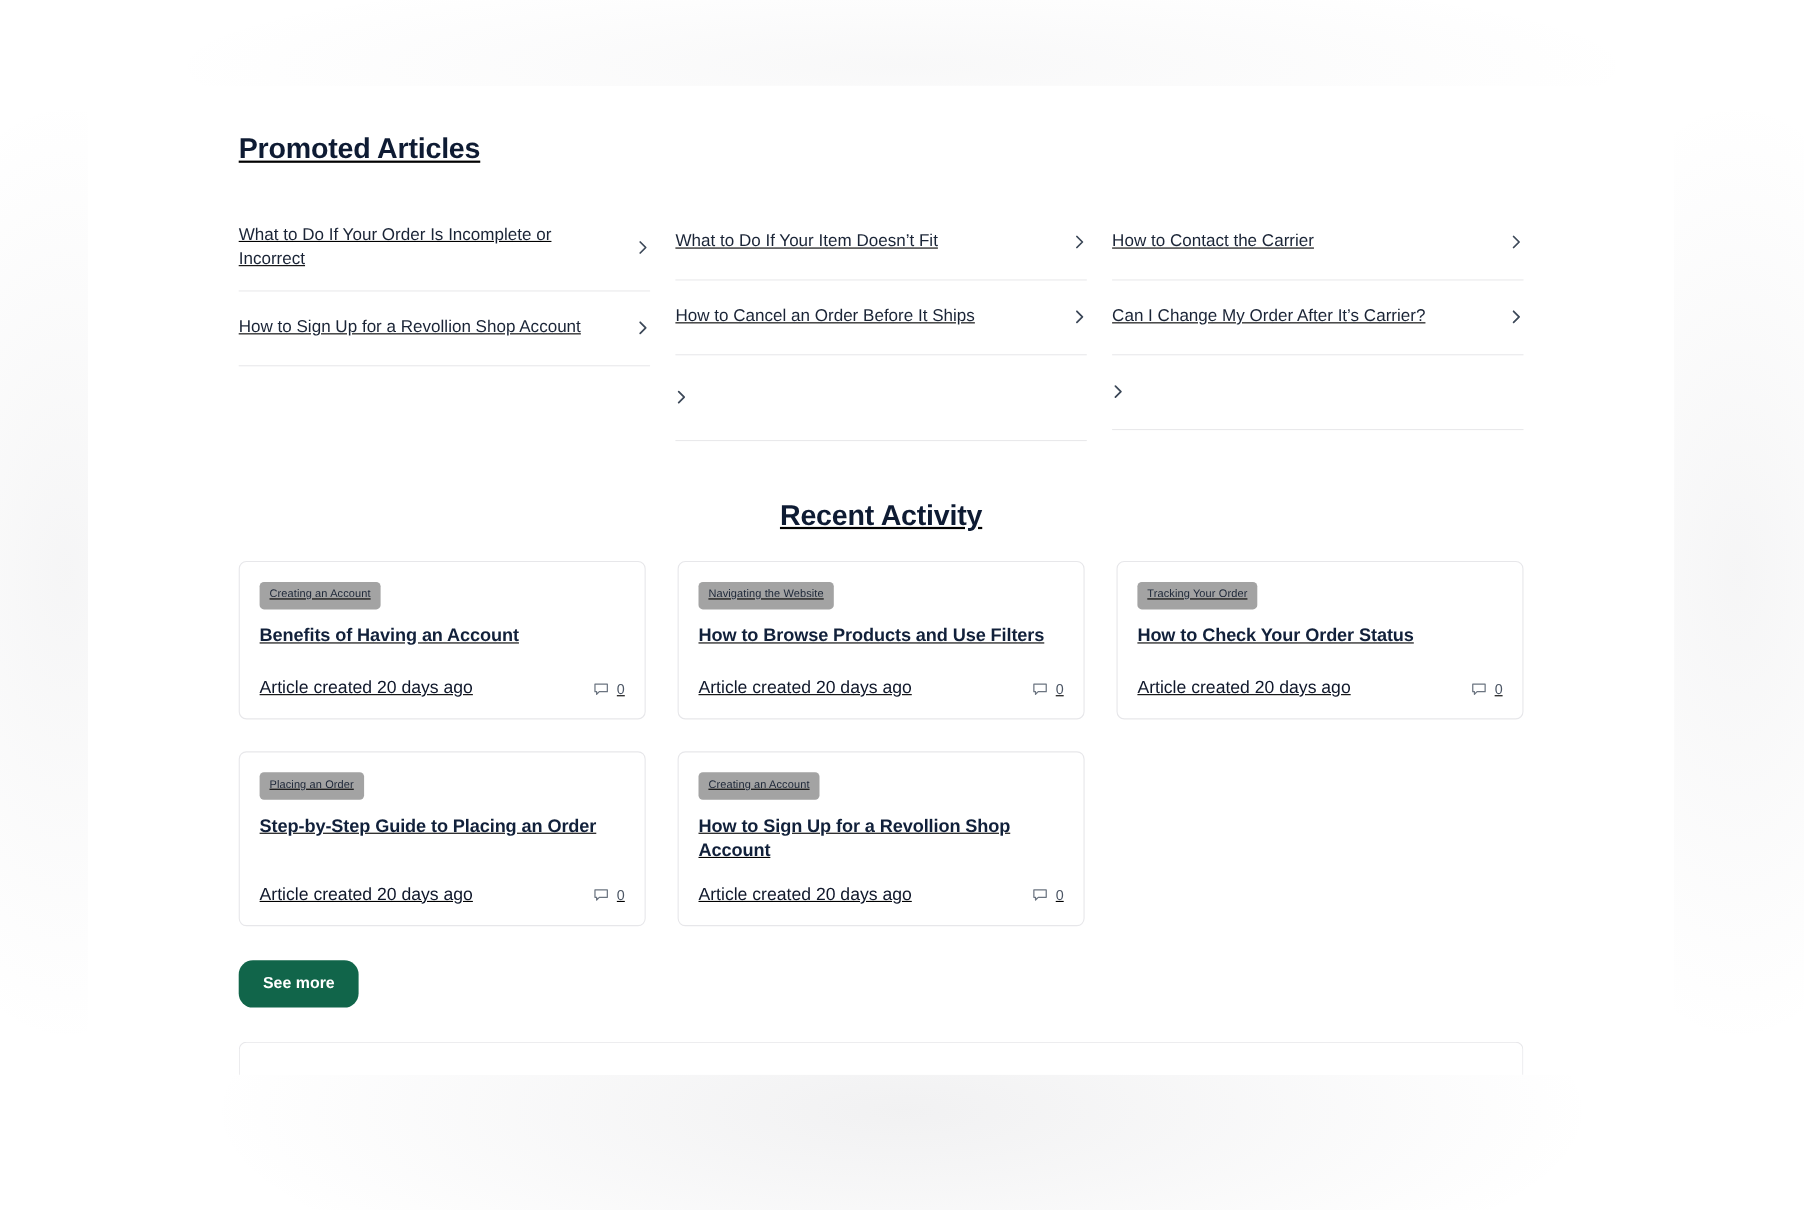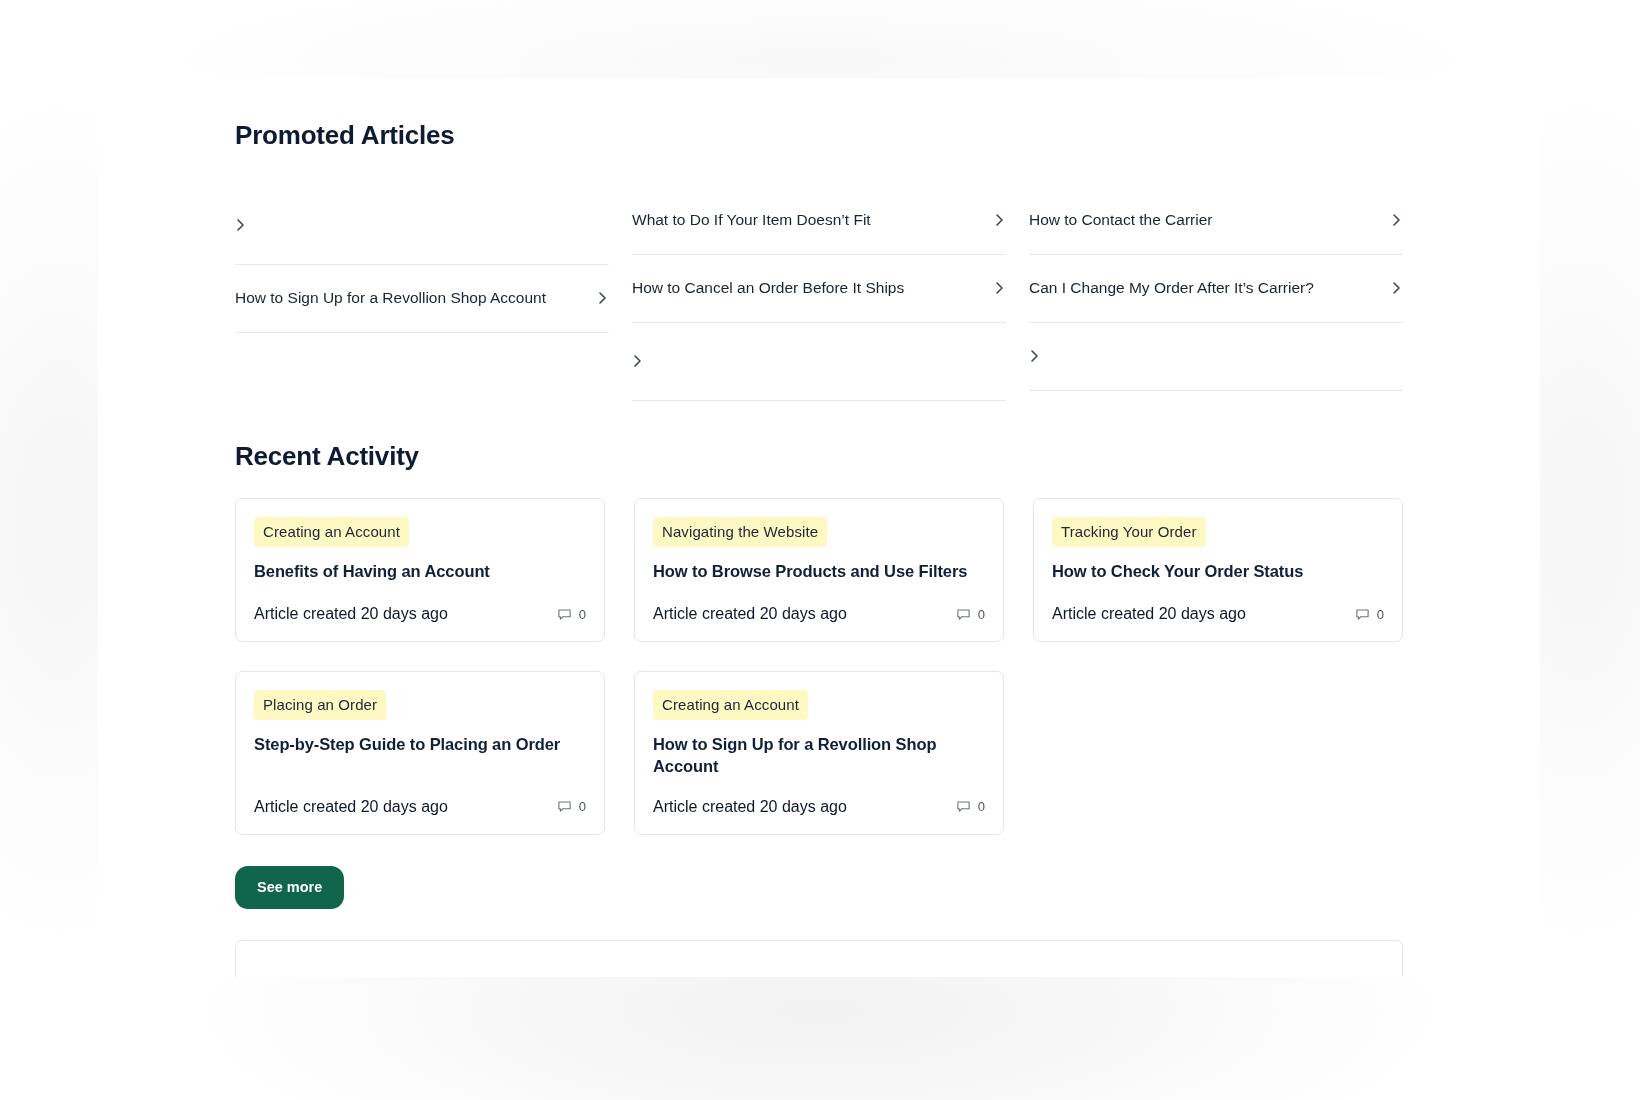--- a/index.html
+++ b/index.html
@@ -31,26 +31,27 @@
     width: 1640px; height: 1100px;
     background:
       radial-gradient(ellipse 900px 260px at 820px 1010px, rgba(120,120,130,0.10), rgba(255,255,255,0) 70%),
       radial-gradient(ellipse 260px 600px at 60px 520px, rgba(120,120,130,0.07), rgba(255,255,255,0) 72%),
       radial-gradient(ellipse 260px 600px at 1580px 520px, rgba(120,120,130,0.07), rgba(255,255,255,0) 72%),
       radial-gradient(ellipse 900px 120px at 820px 60px, rgba(120,120,130,0.05), rgba(255,255,255,0) 75%);
   }
 
   .page {
     position: absolute;
-    left: 98px;
+    left: 80px;
     top: 78px;
     width: 1442px;
     height: 899px;
     background: #ffffff;
     overflow: hidden;
+    text-decoration: underline;
   }
 
   .content {
     padding: 0 137px;
   }
 
   
   .section-title {
     font-size: 26px;
     font-weight: bold;
@@ -99,21 +100,21 @@
   .chevron {
     flex: 0 0 auto;
     width: 12px;
     height: 18px;
     display: block;
     color: #3c4858;
   }
   .chevron svg { display: block; }
 
   
-  #recent-title { margin-top: 40px; }
+  #recent-title { margin-top: 52px; text-align: center; }
 
   .activity-grid {
     margin-top: 26px;
     display: grid;
     grid-template-columns: repeat(3, 1fr);
     gap: 29px 29px;
   }
 
   .activity-card {
     border: 1px solid #e7e7ea;
@@ -122,24 +123,24 @@
     padding: 18px 18px 18px 18px;
     min-height: 144px;
     display: flex;
     flex-direction: column;
     cursor: pointer;
   }
 
   .tag {
     display: inline-block;
     align-self: flex-start;
-    background: #fef9c3;
+    background: #a3a3a3;
     color: #1c2637;
     border-radius: 4px;
-    font-size: 15px;
+    font-size: 10px;
     line-height: 1;
     padding: 7px 9px 8px 9px;
     letter-spacing: 0.1px;
   }
 
   .card-title {
     margin-top: 14px;
     font-size: 16.5px;
     font-weight: bold;
     color: #11203a;
@@ -205,20 +206,21 @@
   <div class="page">
     <div class="content">
 
       
       <h2 class="section-title" id="promoted-title">Promoted Articles</h2>
 
       <div class="promoted-grid">
 
         <div class="promoted-col col-1">
           <div class="promoted-item">
+            <span class="label">What to Do If Your Order Is Incomplete or Incorrect</span>
             <span class="chevron">
               <svg viewBox="0 0 12 18" fill="none" xmlns="http://www.w3.org/2000/svg">
                 <path d="M3 4 L8 9 L3 14" stroke="currentColor" stroke-width="1.6" stroke-linecap="round" stroke-linejoin="round"></path>
               </svg>
             </span>
           </div>
           <div class="promoted-item">
             <span class="label">How to Sign Up for a Revollion Shop Account</span>
             <span class="chevron">
               <svg viewBox="0 0 12 18" fill="none" xmlns="http://www.w3.org/2000/svg">

